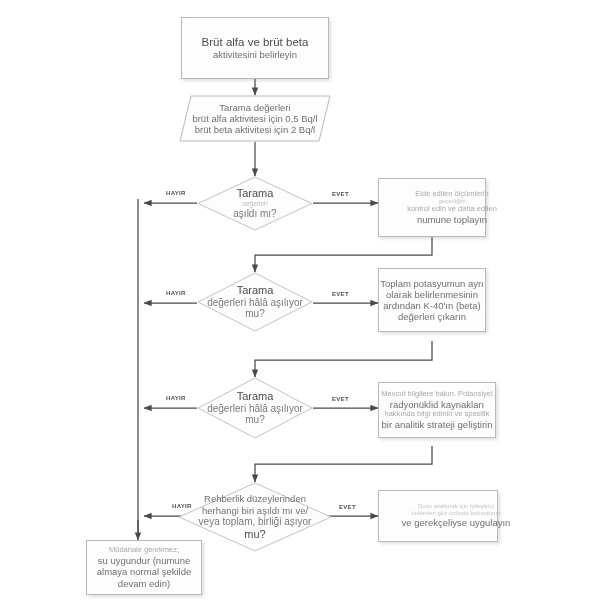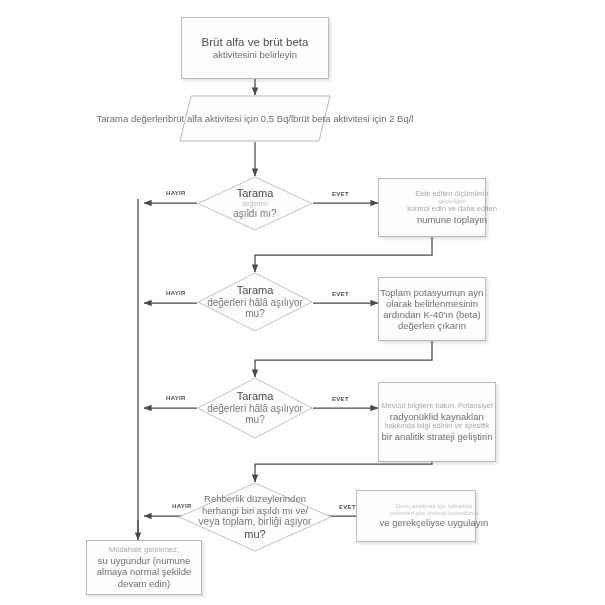--- a/index.html
+++ b/index.html
@@ -50,21 +50,21 @@
     box-sizing: border-box;
   }
   .para-bg {
     position: absolute;
     left: 0; top: 0; right: 0; bottom: 0;
   }
   .para-text {
     position: absolute;
     left: 0; top: 0; right: 0; bottom: 0;
     display: flex;
-    flex-direction: row;
+    flex-direction: column;
     align-items: center;
     justify-content: center;
     text-align: center;
   }
   
   .dia-wrap {
     position: absolute;
     box-sizing: border-box;
   }
   .dia-bg {
@@ -180,58 +180,58 @@
     <svg class="dia-bg" viewBox="0 0 116 60" preserveAspectRatio="none">
       <polygon points="58,1 115,30 58,59 1,30" fill="#fdfdfd" stroke="#c2c2c2" stroke-width="1"></polygon>
     </svg>
     <div class="dia-text">
       <span class="ln l-dia-big">Tarama</span>
       <span class="ln l-dia-mid">değerleri hâlâ aşılıyor</span>
       <span class="ln l-dia-mid">mu?</span>
     </div>
   </div>
 
-  <div class="node box" style="left:378px; top:277px; width:108px; height:64px;">
+  <div class="node box" style="left:378px; top:268px; width:108px; height:64px;">
     <span class="ln l-mid">Toplam potasyumun ayrı</span>
     <span class="ln l-mid">olarak belirlenmesinin</span>
     <span class="ln l-mid">ardından K-40'ın (beta)</span>
     <span class="ln l-mid">değerleri çıkarın</span>
   </div>
 
   <div class="dia-wrap" style="left:197px; top:377px; width:116px; height:62px;">
     <svg class="dia-bg" viewBox="0 0 116 62" preserveAspectRatio="none">
       <polygon points="58,1 115,31 58,61 1,31" fill="#fdfdfd" stroke="#c2c2c2" stroke-width="1"></polygon>
     </svg>
     <div class="dia-text">
       <span class="ln l-dia-big">Tarama</span>
       <span class="ln l-dia-mid">değerleri hâlâ aşılıyor</span>
       <span class="ln l-dia-mid">mu?</span>
     </div>
   </div>
 
-  <div class="node box" style="left:378px; top:382px; width:118px; height:80px;">
+  <div class="node box" style="left:378px; top:382px; width:118px; height:56px;">
     <span class="ln l-small">Mevcut bilgilere bakın. Potansiyel</span>
     <span class="ln l-mid">radyonüklid kaynakları</span>
     <span class="ln l-small">hakkında bilgi edinin ve spesifik</span>
     <span class="ln l-mid">bir analitik strateji geliştirin</span>
   </div>
 
   <div class="dia-wrap" style="left:178px; top:482px; width:154px; height:70px;">
     <svg class="dia-bg" viewBox="0 0 154 70" preserveAspectRatio="none">
       <polygon points="77,1 153,35 77,69 1,35" fill="#fdfdfd" stroke="#c2c2c2" stroke-width="1"></polygon>
     </svg>
     <div class="dia-text">
       <span class="ln l-mid">Rehberlik düzeylerinden</span>
       <span class="ln l-mid">herhangi biri aşıldı mı ve/</span>
       <span class="ln l-dia-mid">veya toplam, birliği aşıyor</span>
       <span class="ln l-dia-big">mu?</span>
     </div>
   </div>
 
-  <div class="node box" style="left:356px; top:490px; width:120px; height:52px;padding-left:36px;">
+  <div class="node box" style="left:378px; top:490px; width:120px; height:52px;padding-left:36px;">
     <span class="ln l-tiny">Dozu azaltmak için iyileştirici</span>
     <span class="ln l-tiny">önlemleri göz önünde bulundurun</span>
     <span class="ln l-mid">ve gerekçeliyse uygulayın</span>
   </div>
 
   <div class="node box" style="left:86px; top:540px; width:116px; height:55px;">
     <span class="ln l-small">Müdahale gerekmez,</span>
     <span class="ln l-mid">su uygundur (numune</span>
     <span class="ln l-mid">almaya normal şekilde</span>
     <span class="ln l-mid">devam edin)</span>

